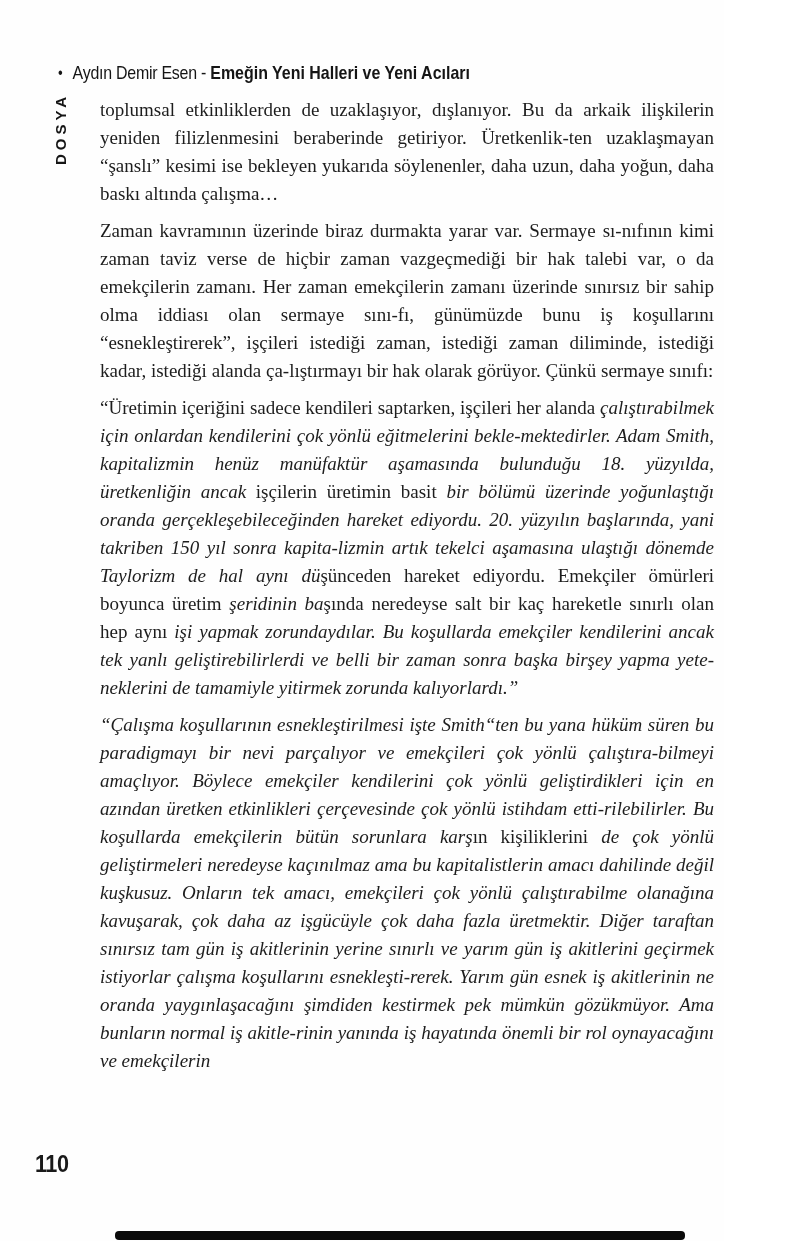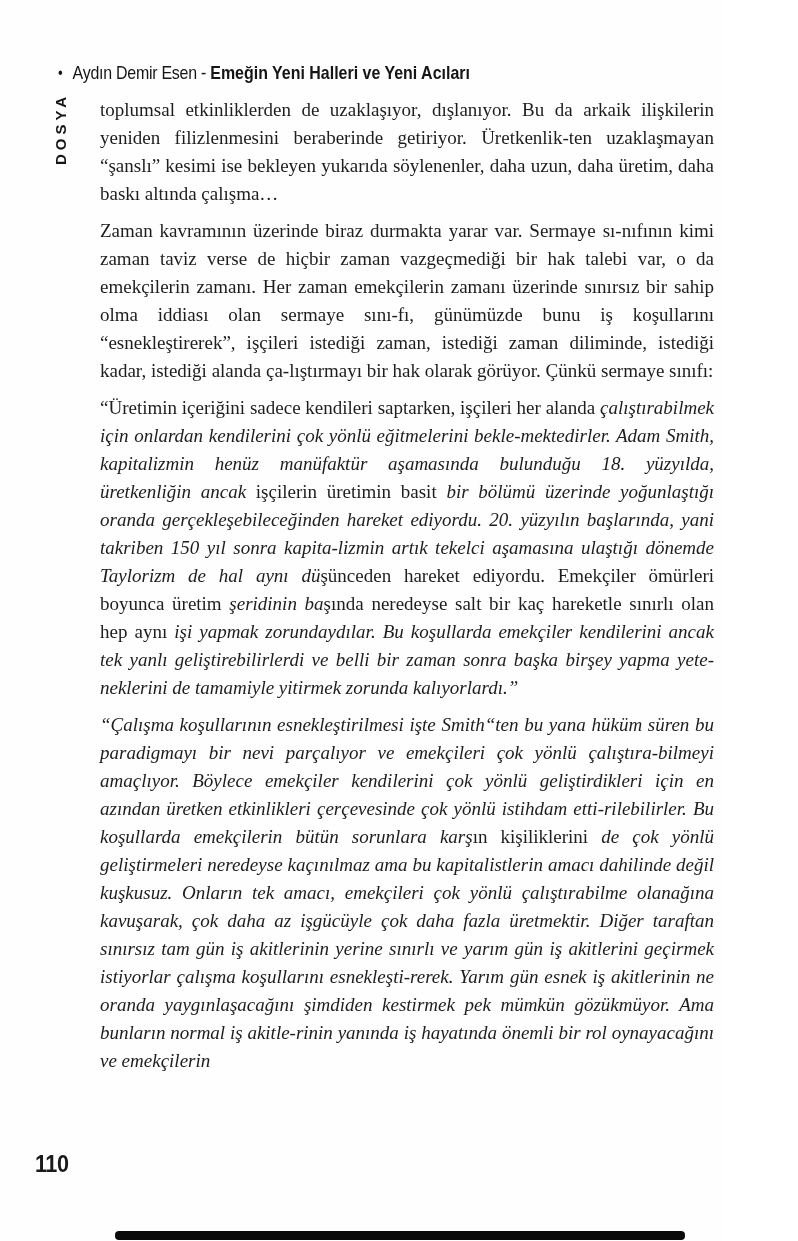--- a/index.html
+++ b/index.html
@@ -85,21 +85,21 @@
 
 <div class="page">
 
   <div class="header">
     <span class="bullet">•</span><span class="author">Aydın Demir Esen - </span><span class="book-title">Emeğin Yeni Halleri ve Yeni Acıları</span>
   </div>
 
   <div class="dosya">DOSYA</div>
 
   <div class="body-text">
-      <p class="para normal"><span>toplumsal etkinliklerden de uzaklaşıyor, dışlanıyor. Bu da arkaik ilişkilerin yeniden filizlenmesini beraberinde getiriyor. Üretkenlik-ten uzaklaşmayan “şanslı” kesimi ise bekleyen yukarıda söylenenler, daha uzun, daha üretim, daha baskı altında çalışma…</span></p>
+      <p class="para normal"><span>toplumsal etkinliklerden de uzaklaşıyor, dışlanıyor. Bu da arkaik ilişkilerin yeniden filizlenmesini beraberinde getiriyor. Üretkenlik-ten uzaklaşmayan “şanslı” kesimi ise bekleyen yukarıda söylenenler, daha uzun, daha yoğun, daha baskı altında çalışma…</span></p>
       <p class="para normal"><span>Zaman kavramının üzerinde biraz durmakta yarar var. Sermaye sı-nıfının kimi zaman taviz verse de hiçbir zaman vazgeçmediği bir hak talebi var, o da emekçilerin zamanı. Her zaman emekçilerin zamanı üzerinde sınırsız bir sahip olma iddiası olan sermaye sını-fı, günümüzde bunu iş koşullarını “esnekleştirerek”, işçileri istediği zaman, istediği zaman diliminde, istediği kadar, istediği alanda ça-lıştırmayı bir hak olarak görüyor. Çünkü sermaye sınıfı:</span></p>
       <p class="para quote"><span>“Üretimin içeriğini sadece kendileri saptarken, işçileri her alanda </span><em>çalıştırabilmek için onlardan kendilerini çok yönlü eğitmelerini bekle-mektedirler. Adam Smith, kapitalizmin henüz manüfaktür aşamasında bulunduğu 18. yüzyılda, üretkenliğin ancak </em><span>işçilerin üretimin basit </span><em>bir bölümü üzerinde yoğunlaştığı oranda gerçekleşebileceğinden hareket ediyordu. 20. yüzyılın başlarında, yani takriben 150 yıl sonra kapita-lizmin artık tekelci aşamasına ulaştığı dönemde Taylorizm de hal aynı dü</em><span>şünceden hareket ediyordu. Emekçiler ömürleri boyunca üretim </span><em>şeridinin ba</em><span>şında neredeyse salt bir kaç hareketle sınırlı olan hep aynı </span><em>işi yapmak zorundaydılar. Bu koşullarda emekçiler kendilerini ancak tek yanlı geliştirebilirlerdi ve belli bir zaman sonra başka birşey yapma yete-neklerini de tamamiyle yitirmek zorunda kalıyorlardı.”</em></p>
       <p class="para quote"><em>“Çalışma koşullarının esnekleştirilmesi işte Smith“ten bu yana hüküm süren bu paradigmayı bir nevi parçalıyor ve emekçileri çok yönlü çalıştıra-bilmeyi amaçlıyor. Böylece emekçiler kendilerini çok yönlü geliştirdikleri için en azından üretken etkinlikleri çerçevesinde çok yönlü istihdam etti-rilebilirler. Bu koşullarda emekçilerin bütün sorunlara karş</em><span>ın kişiliklerini </span><em>de çok yönlü geliştirmeleri neredeyse kaçınılmaz ama bu kapitalistlerin amacı dahilinde değil kuşkusuz. Onların tek amacı, emekçileri çok yönlü çalıştırabilme olanağına kavuşarak, çok daha az işgücüyle çok daha fazla üretmektir. Diğer taraftan sınırsız tam gün iş akitlerinin yerine sınırlı ve yarım gün iş akitlerini geçirmek istiyorlar çalışma koşullarını esnekleşti-rerek. Yarım gün esnek iş akitlerinin ne oranda yaygınlaşacağını şimdiden kestirmek pek mümkün gözükmüyor. Ama bunların normal iş akitle-rinin yanında iş hayatında önemli bir rol oynayacağını ve emekçilerin</em></p>
     </div>
 
   <div class="page-number">110</div>
 
   <div class="bottom-bar"></div>
 
 </div>

